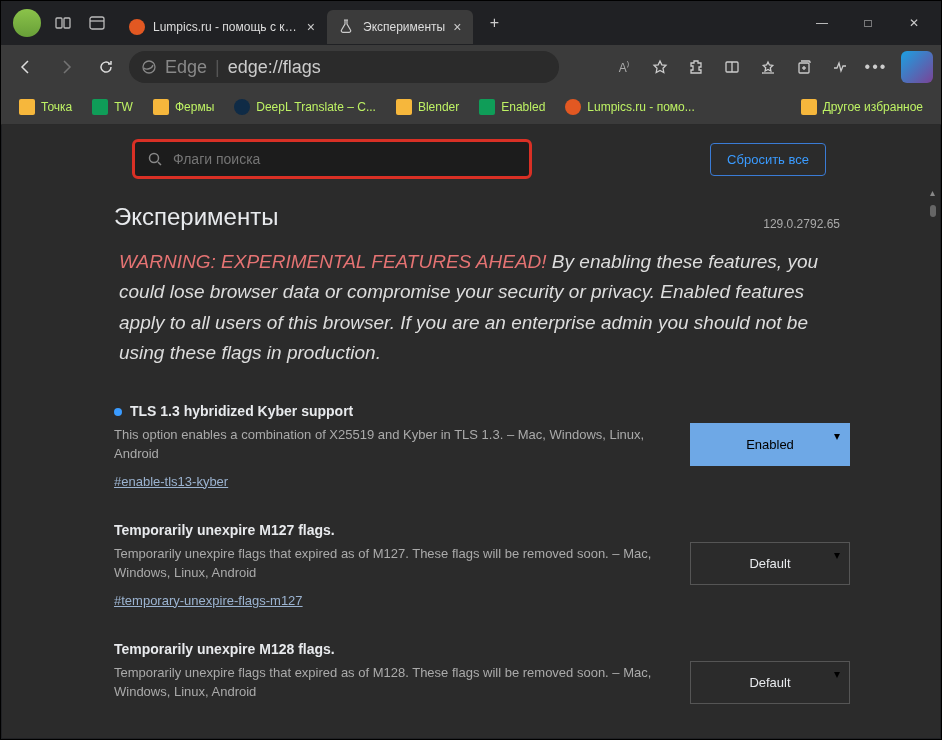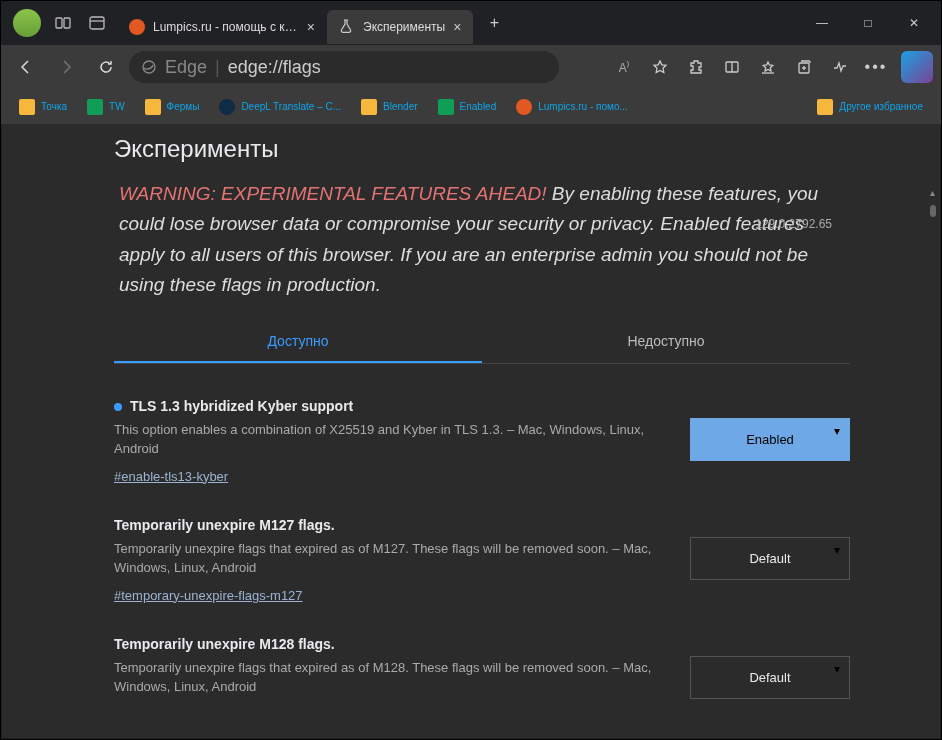--- a/index.html
+++ b/index.html
@@ -17,37 +17,37 @@
 .wincontrols { margin-left:auto; display:flex; }
 .wincontrols div { width:46px; height:40px; display:flex; align-items:center; justify-content:center; color:#ccc; cursor:pointer; font-size:12px; }
 .toolbar { height:44px; background:#3b3b3b; display:flex; align-items:center; padding:0 8px; gap:6px; }
 .tbtn { width:34px; height:32px; display:flex; align-items:center; justify-content:center; color:#ddd; cursor:pointer; border-radius:4px; }
 .addrbar { flex:1; height:32px; background:#2b2b2b; border-radius:16px; display:flex; align-items:center; padding:0 12px; gap:8px; color:#ccc; font-size:18px; max-width:430px; }
 .addrbar .dim { color:#888; }
 .addrbar .sep { color:#555; }
 .rightactions { margin-left:auto; display:flex; align-items:center; gap:2px; }
 .copilot { width:32px; height:32px; border-radius:6px; background:linear-gradient(135deg,#1ba1e2,#7b4397); margin-left:6px; }
 .bookmarks { height:36px; background:#3b3b3b; border-bottom:1px solid #2a2a2a; display:flex; align-items:center; padding:0 10px; gap:4px; }
-.bm { display:flex; align-items:center; gap:6px; padding:4px 8px; color:#0ea5e9; font-size:10px; cursor:pointer; border-radius:4px; white-space:nowrap; }
+.bm { display:flex; align-items:center; gap:6px; padding:4px 8px; color:#bef264; font-size:12px; cursor:pointer; border-radius:4px; white-space:nowrap; }
 .bm-icon { width:16px; height:16px; flex:none; border-radius:2px; }
 .fold-yellow { background:#f6b73c; }
 .sheet-green { background:#0f9d58; }
 .deepl-blue { background:#0f2b46; border-radius:50%; }
 .edge-orange { background:#e25822; border-radius:50%; }
 .content { position:absolute; top:124px; left:1px; right:1px; bottom:1px; background:#2b2b2b; overflow:hidden; }
 .contentinner { position:relative; height:100%; }
 .searchrow { display:flex; align-items:center; padding:14px 24px 14px 130px; gap:20px; background:#2b2b2b; }
 .searchwrap { position:relative; }
 .searchbox { width:400px; height:40px; background:#1c1c1c; border:3px solid #d93025; border-radius:6px; display:flex; align-items:center; padding:0 12px; gap:10px; }
 .searchbox input { flex:1; background:transparent; border:none; outline:none; color:#ccc; font-size:14px; }
 .searchbox .sicon { color:#888; }
 .resetbtn { margin-left:auto; padding:8px 16px; border:1px solid #3a7bd5; border-radius:4px; color:#3a9bff; font-size:13px; cursor:pointer; background:transparent; margin-right:90px; }
 .pagebody { padding:10px 90px 0 112px; }
 h1 { color:#e8eaed; font-size:24px; font-weight:500; margin-bottom:4px; }
-.version { position:absolute; right:108px; top:92px; color:#aaa; font-size:12px; }
+.version { position:absolute; right:100px; top:92px; color:#aaa; font-size:12px; }
 .warning { color:#ddd; font-size:19px; line-height:1.6; margin:16px 5px 20px;font-style:italic; }
 .warning .red { color:#e57373; font-weight:500; }
 .tabs { display:flex; border-bottom:1px solid #444; margin-bottom:20px; }
 .tabbtn { flex:1; text-align:center; padding:12px 0; color:#bbb; font-size:14px; cursor:pointer; }
 .tabbtn.active { color:#3a9bff; border-bottom:2px solid #3a9bff; }
 .flag { display:flex; gap:20px; padding:14px 0 18px; }
 .flag .left { flex:1; }
 .flag .title { color:#e8eaed; font-size:14px; font-weight:600; margin-bottom:6px; }
 .flag.modified .title::before { content:""; display:inline-block; width:8px; height:8px; border-radius:50%; background:#3a9bff; margin-right:8px; vertical-align:middle; }
 .flag .desc { color:#aaa; font-size:13px; line-height:1.5; margin-bottom:8px; }
@@ -203,32 +203,42 @@
       <span>Lumpics.ru - помо...</span>
     </div>
   <div class="bm" style="margin-left:auto">
       <span class="bm-icon fold-yellow"></span>
       <span>Другое избранное</span>
     </div>
 </div>
 
 <div class="content">
   <div class="contentinner">
+    <div class="searchrow">
+      <div class="searchwrap">
+        <div class="searchbox">
+          <span class="sicon">
+            <svg width="16" height="16" viewBox="0 0 16 16" fill="none" stroke="#888" stroke-width="1.5">
+                <circle cx="7" cy="7" r="4.5"></circle>
+                <line x1="11" y1="11" x2="14" y2="14"></line>
+              </svg>
+          </span>
+          <input placeholder="Флаги поиска" style="">
+        </div>
+      </div>
+      <button class="resetbtn">Сбросить все</button>
+    </div>
 
     <div class="pagebody">
       <h1>Эксперименты</h1>
       <div class="version">129.0.2792.65</div>
       <p class="warning">
         <span class="red">WARNING: EXPERIMENTAL FEATURES AHEAD!</span><span> By enabling these features, you could lose browser data or compromise your security or privacy. Enabled features apply to all users of this browser. If you are an enterprise admin you should not be using these flags in production.</span>
       </p>
 
-      <div class="tabs">
-        <div class="tabbtn active">Доступно</div>
-        <div class="tabbtn">Недоступно</div>
-      </div>
 
       <div id="flaglist">
           <div class="flag modified">
     <div class="left">
       <div class="title">TLS 1.3 hybridized Kyber support</div>
       <div class="desc">This option enables a combination of X25519 and Kyber in TLS 1.3. – Mac, Windows, Linux, Android</div>
       <span class="anchor">#enable-tls13-kyber</span>
     </div>
     <div class="right">
       <div class="selectwrap enabled">

